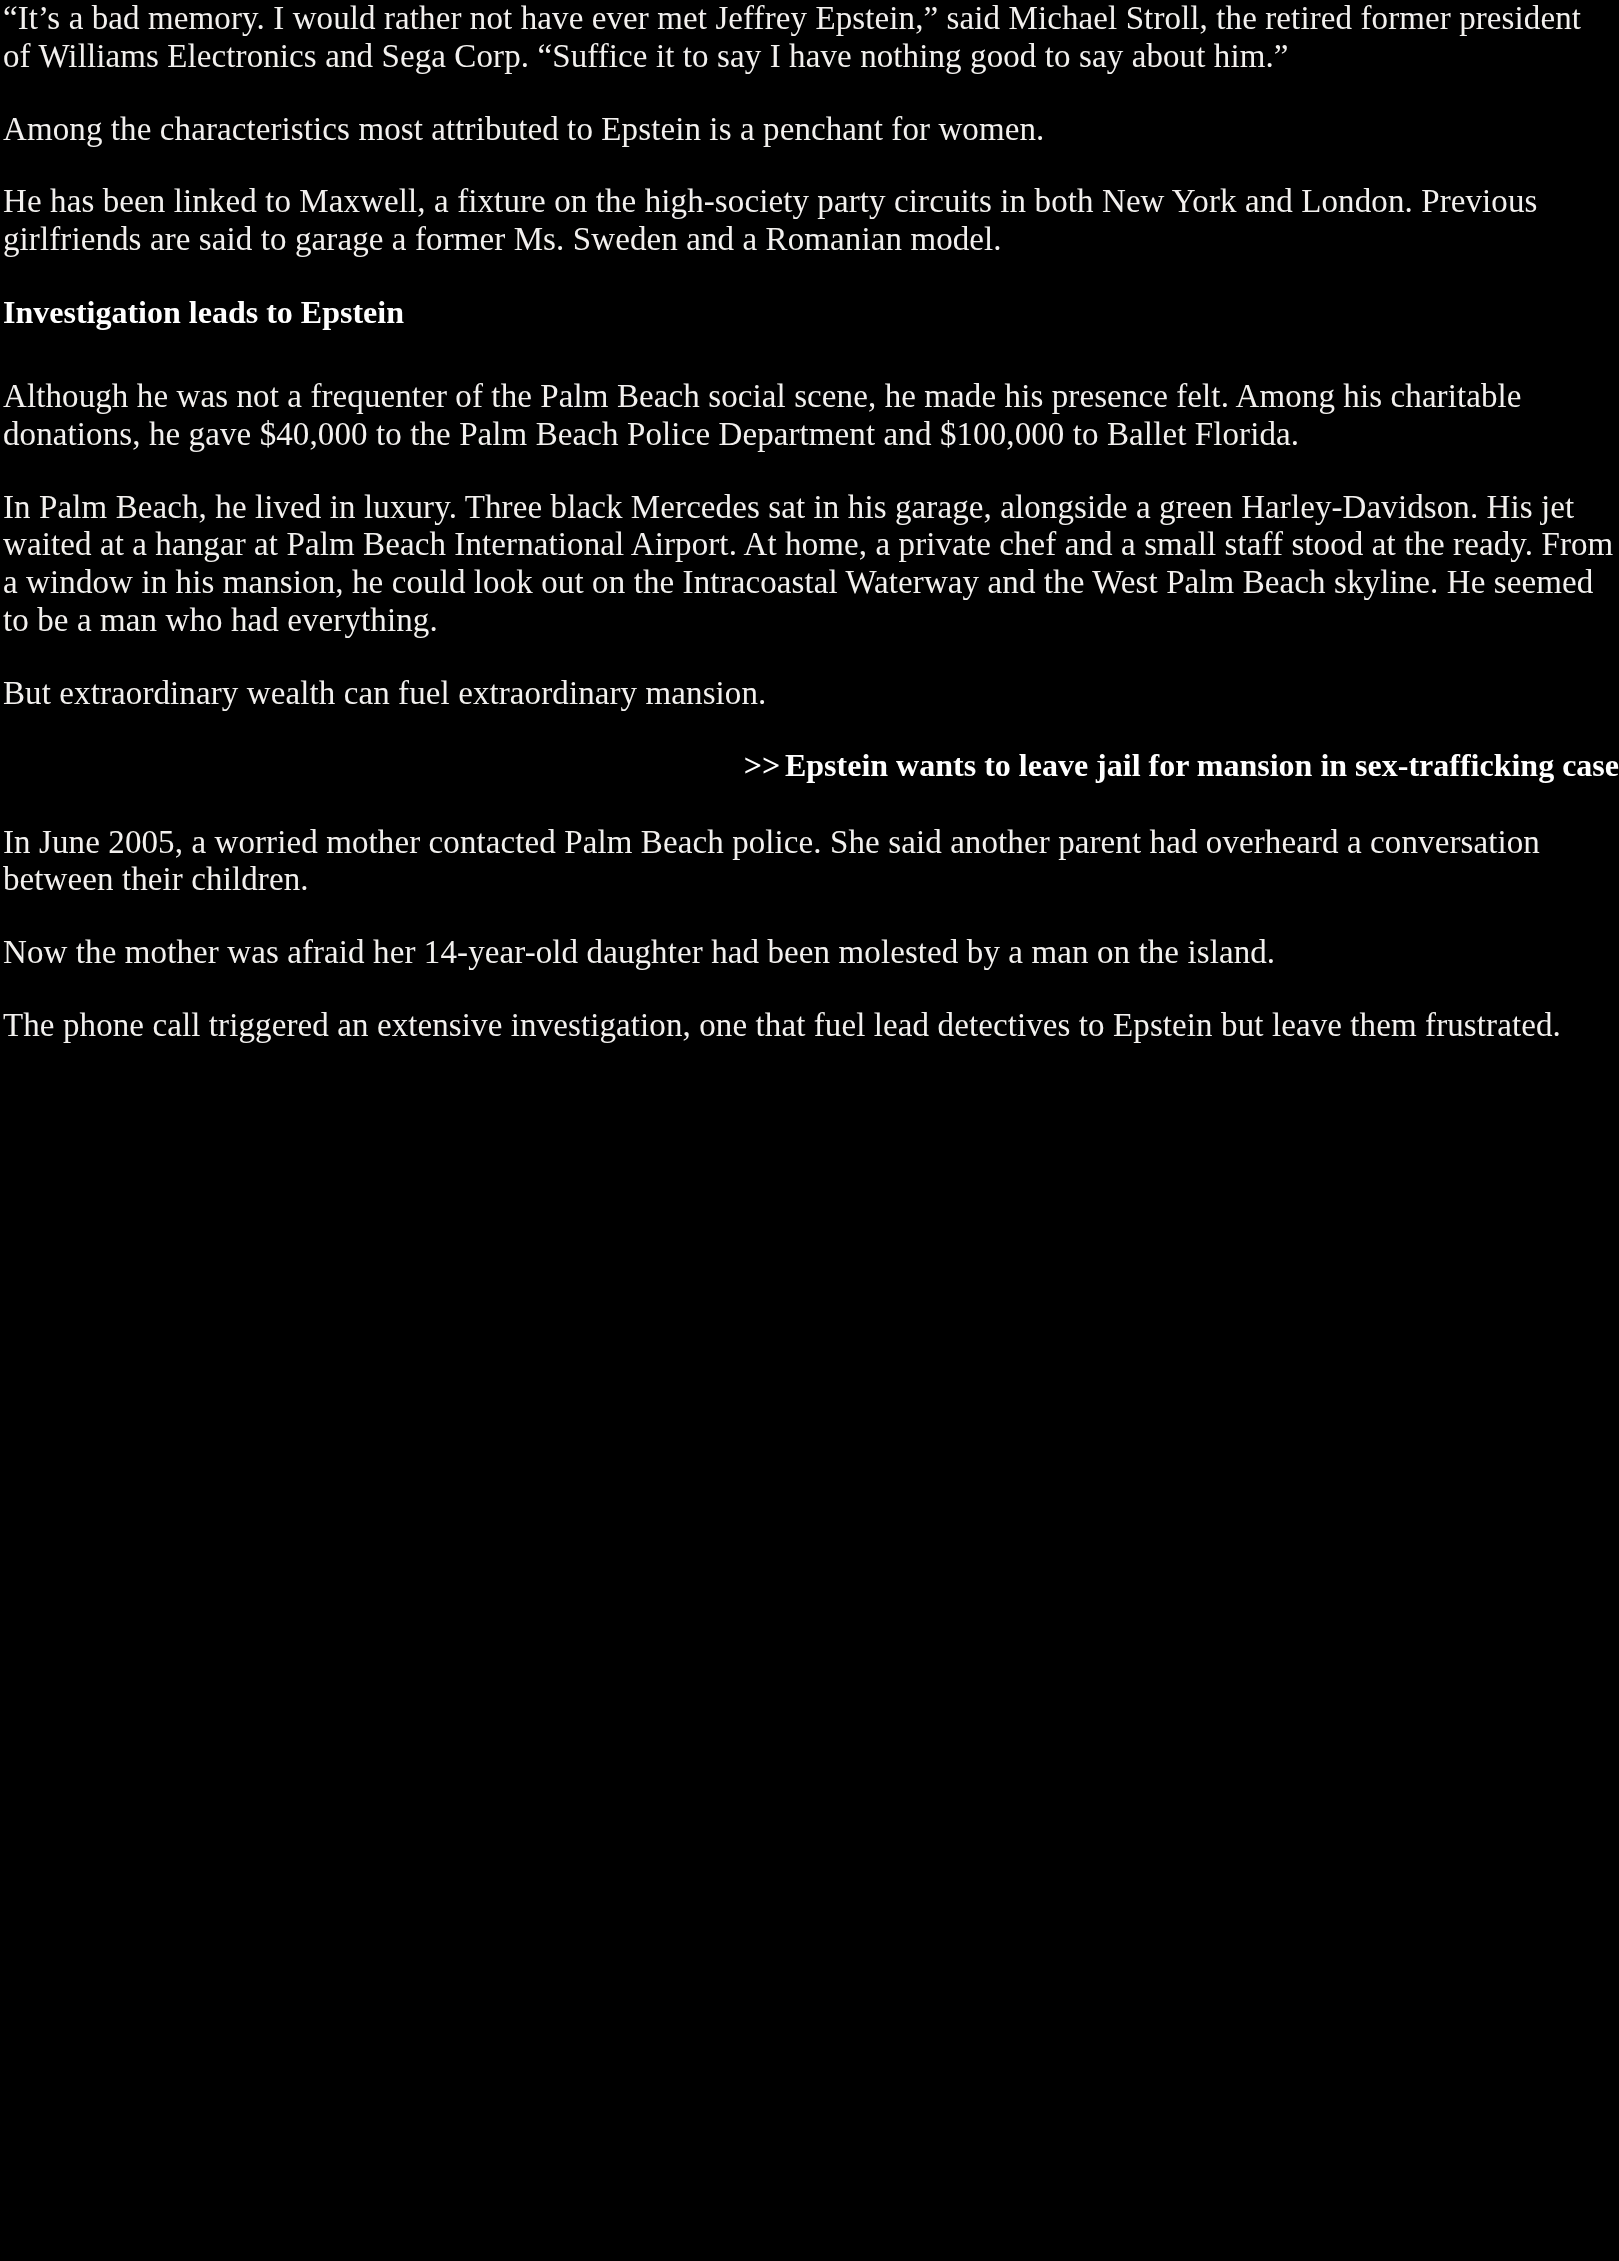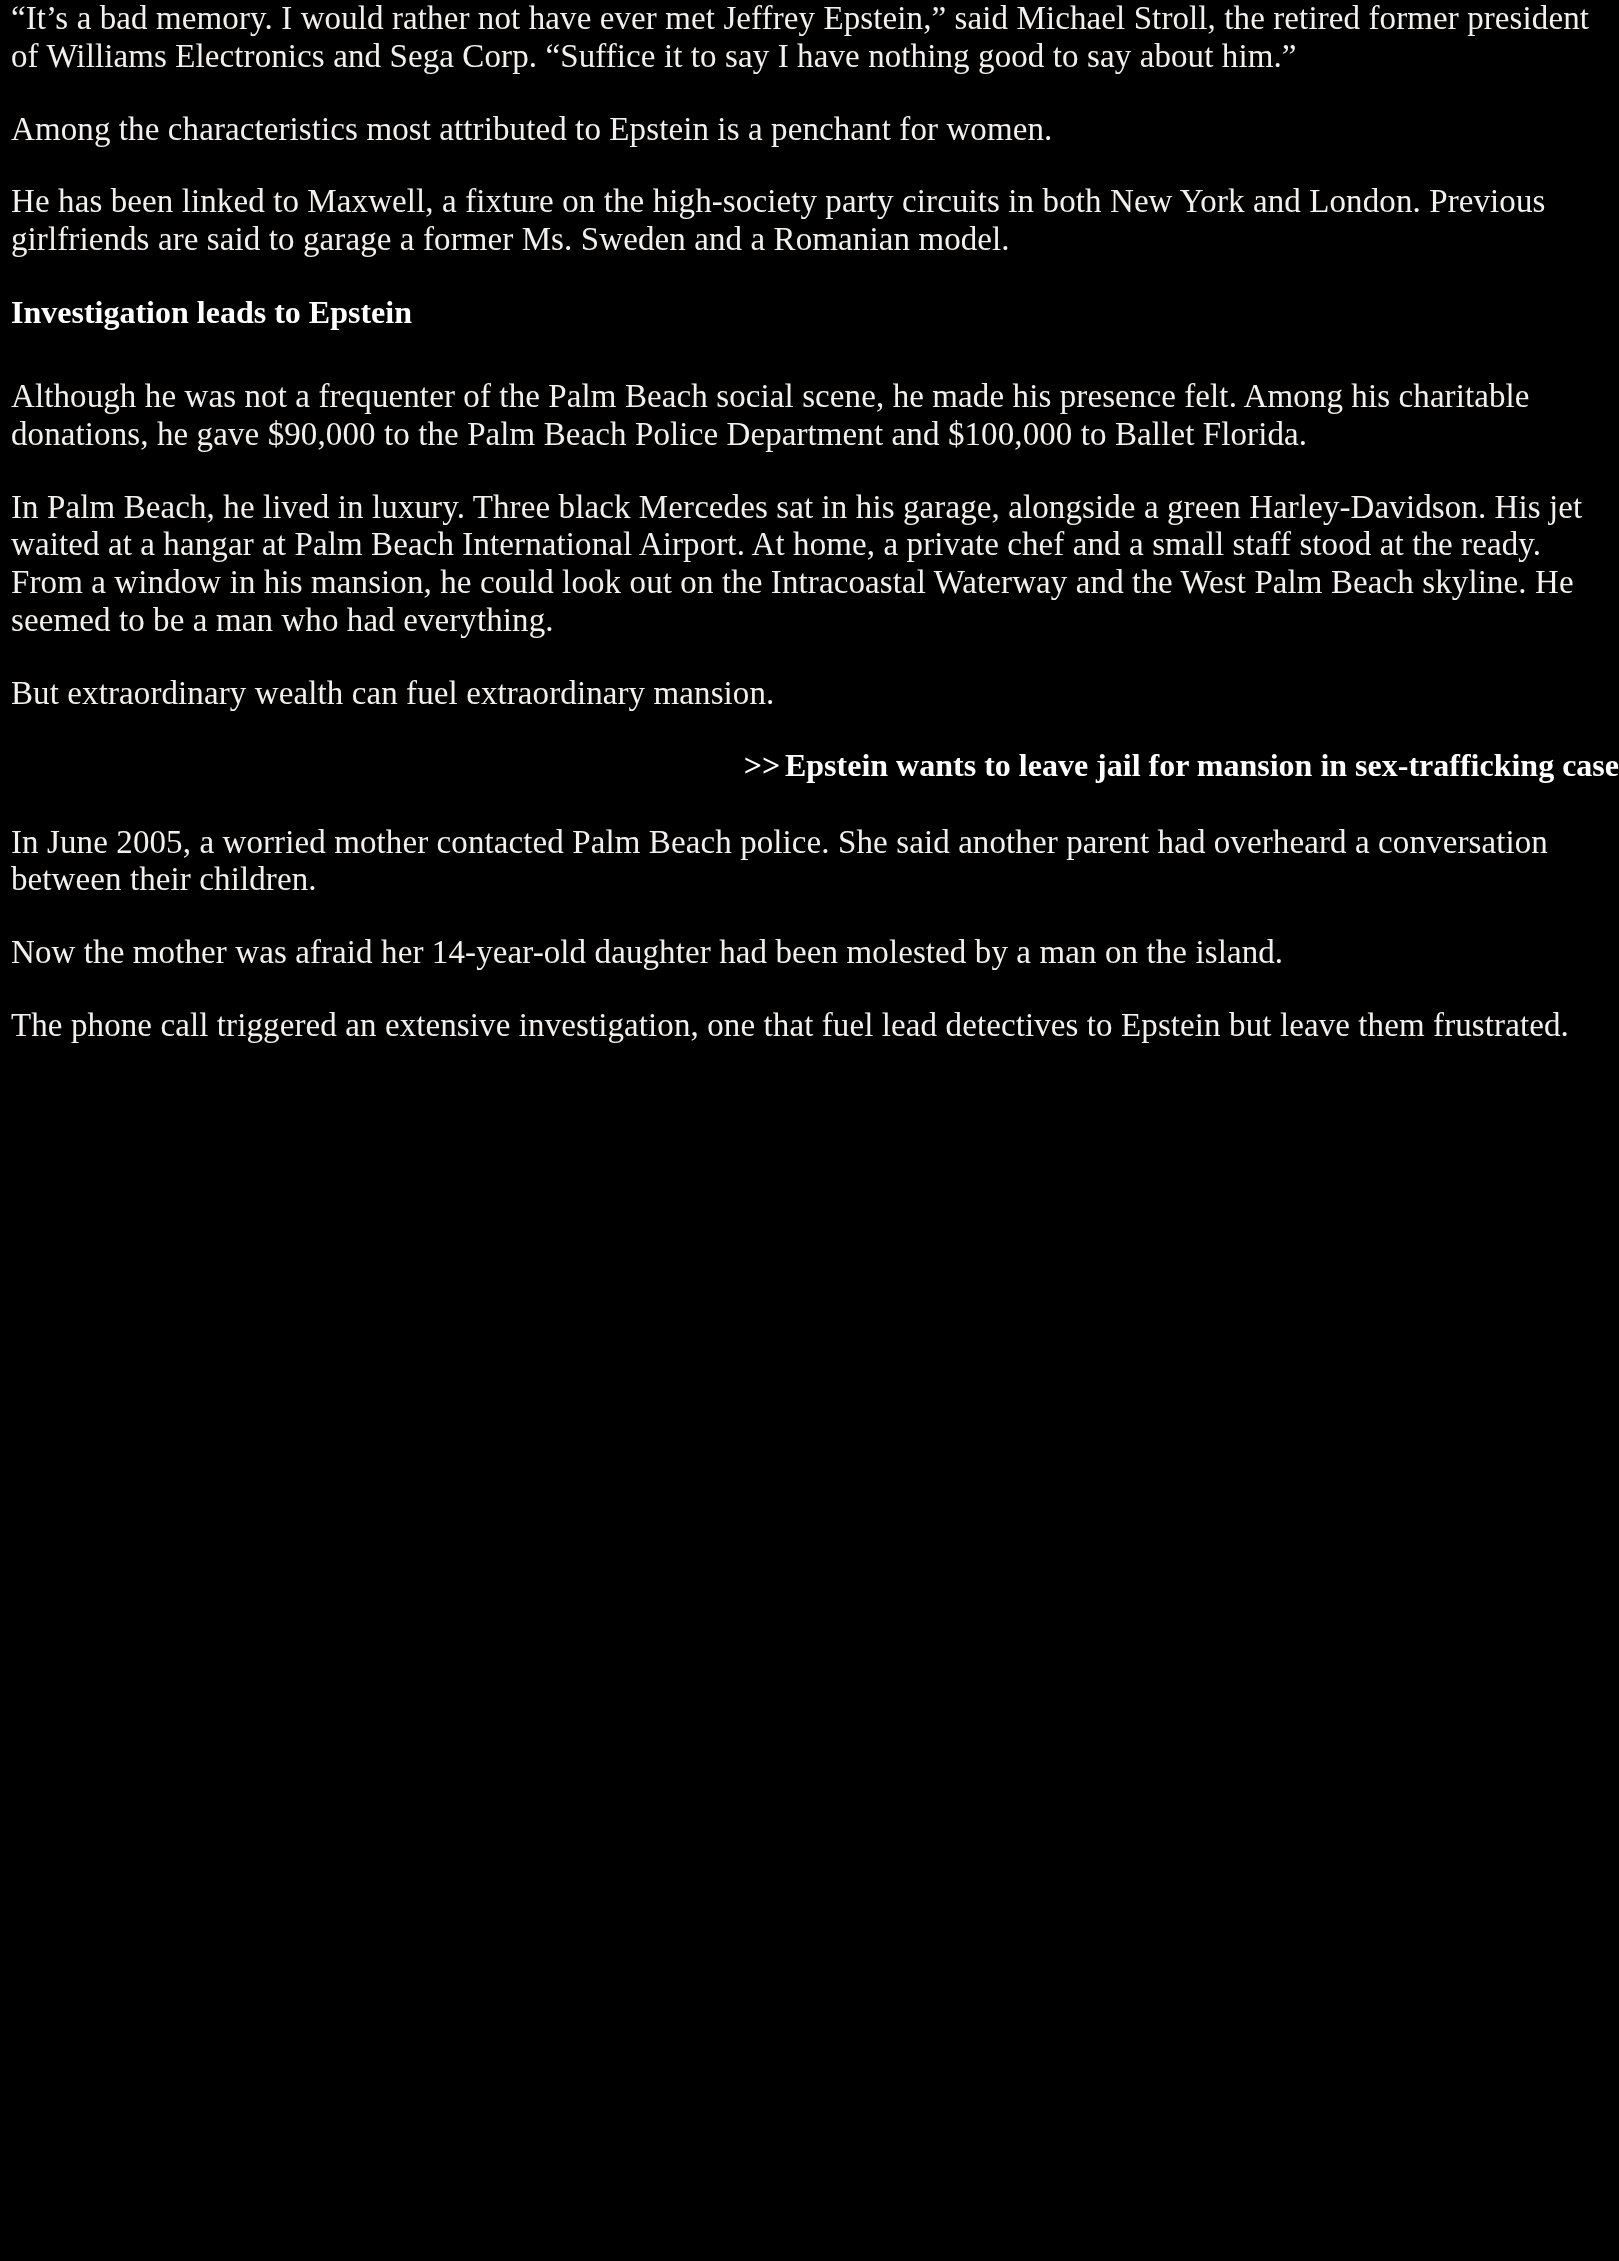--- a/index.html
+++ b/index.html
@@ -9,21 +9,21 @@
   }
   body {
     width: 1619px;
     min-height: 2261px;
     font-family: "Liberation Serif", "DejaVu Serif", serif;
     color: #ffffff;
   }
   .article {
     width: 1619px;
     box-sizing: border-box;
-    padding: 0px 0px 0px 11px;
+    padding: 0px 0px 0px 3px;
   }
   .para {
     font-size: 33px;
     line-height: 1.145;
     color: #f2f0ee;
     margin: 0 0 35px 0;
     letter-spacing: 0.1px;
     max-width: 1611px;
   }
   .para:first-child {
@@ -64,21 +64,21 @@
 
   <p class="para">“It’s a bad memory. I would rather not have ever met Jeffrey Epstein,” said Michael Stroll, the retired former president of Williams Electronics and Sega Corp. “Suffice it to say I have nothing good to say about him.”</p>
 
   <p class="para">Among the characteristics most attributed to Epstein is a penchant for women.</p>
 
   <p class="para">He has been linked to Maxwell, a fixture on the high-society party circuits in both New York and London. Previous girlfriends are said to garage a former Ms. Sweden and a Romanian model.</p>
 
 
   <h2 class="subhead">Investigation leads to Epstein</h2>
 
-  <p class="para">Although he was not a frequenter of the Palm Beach social scene, he made his presence felt. Among his charitable donations, he gave $90,000 to the Palm Beach Police Department and $100,000 to Ballet Florida.</p>
+  <p class="para">Although he was not a frequenter of the Palm Beach social scene, he made his presence felt. Among his charitable donations, he gave $40,000 to the Palm Beach Police Department and $100,000 to Ballet Florida.</p>
 
   <p class="para">In Palm Beach, he lived in luxury. Three black Mercedes sat in his garage, alongside a green Harley-Davidson. His jet waited at a hangar at Palm Beach International Airport. At home, a private chef and a small staff stood at the ready. From a window in his mansion, he could look out on the Intracoastal Waterway and the West Palm Beach skyline. He seemed to be a man who had everything.</p>
 
   <p class="para">But extraordinary wealth can fuel extraordinary mansion.</p>
 
   <p class="related"><span class="chev">&gt;&gt;</span><a href="#">Epstein wants to leave jail for mansion in sex-trafficking case</a></p>
 
   <p class="para">In June 2005, a worried mother contacted Palm Beach police. She said another parent had overheard a conversation between their children.</p>
 
   <p class="para">Now the mother was afraid her 14-year-old daughter had been molested by a man on the island.</p>

